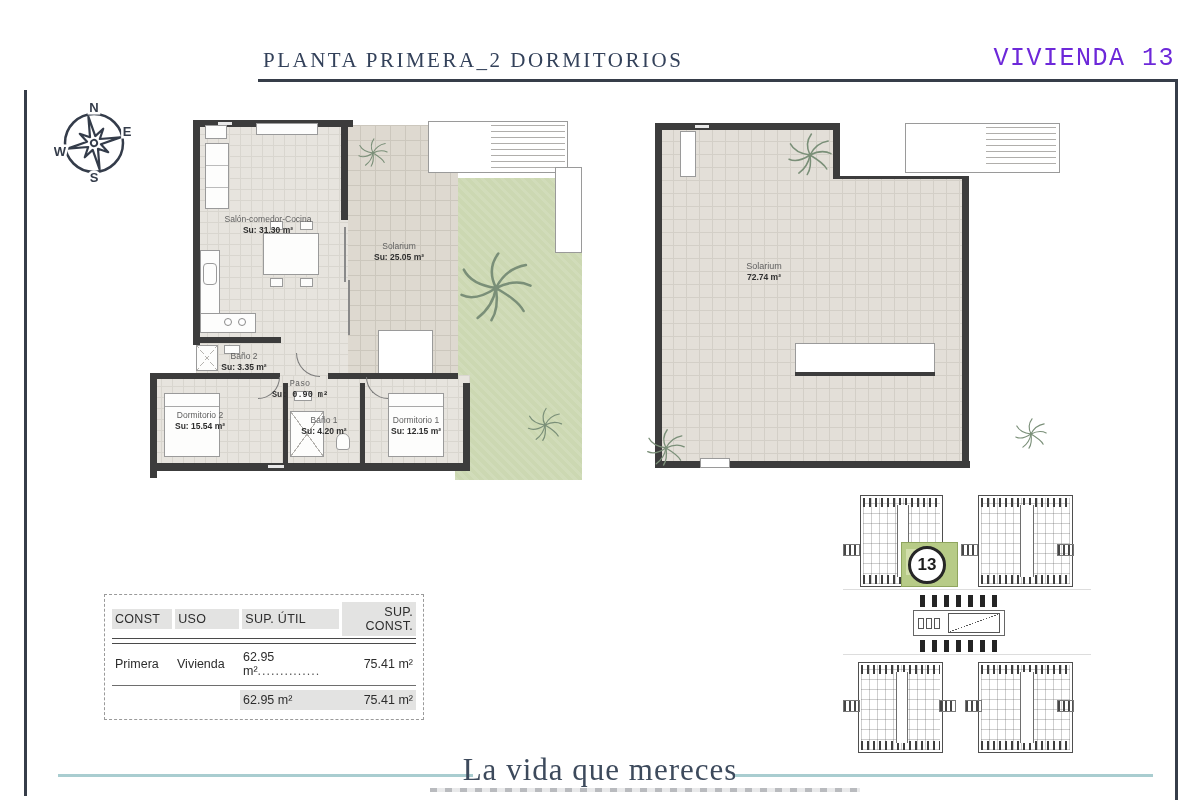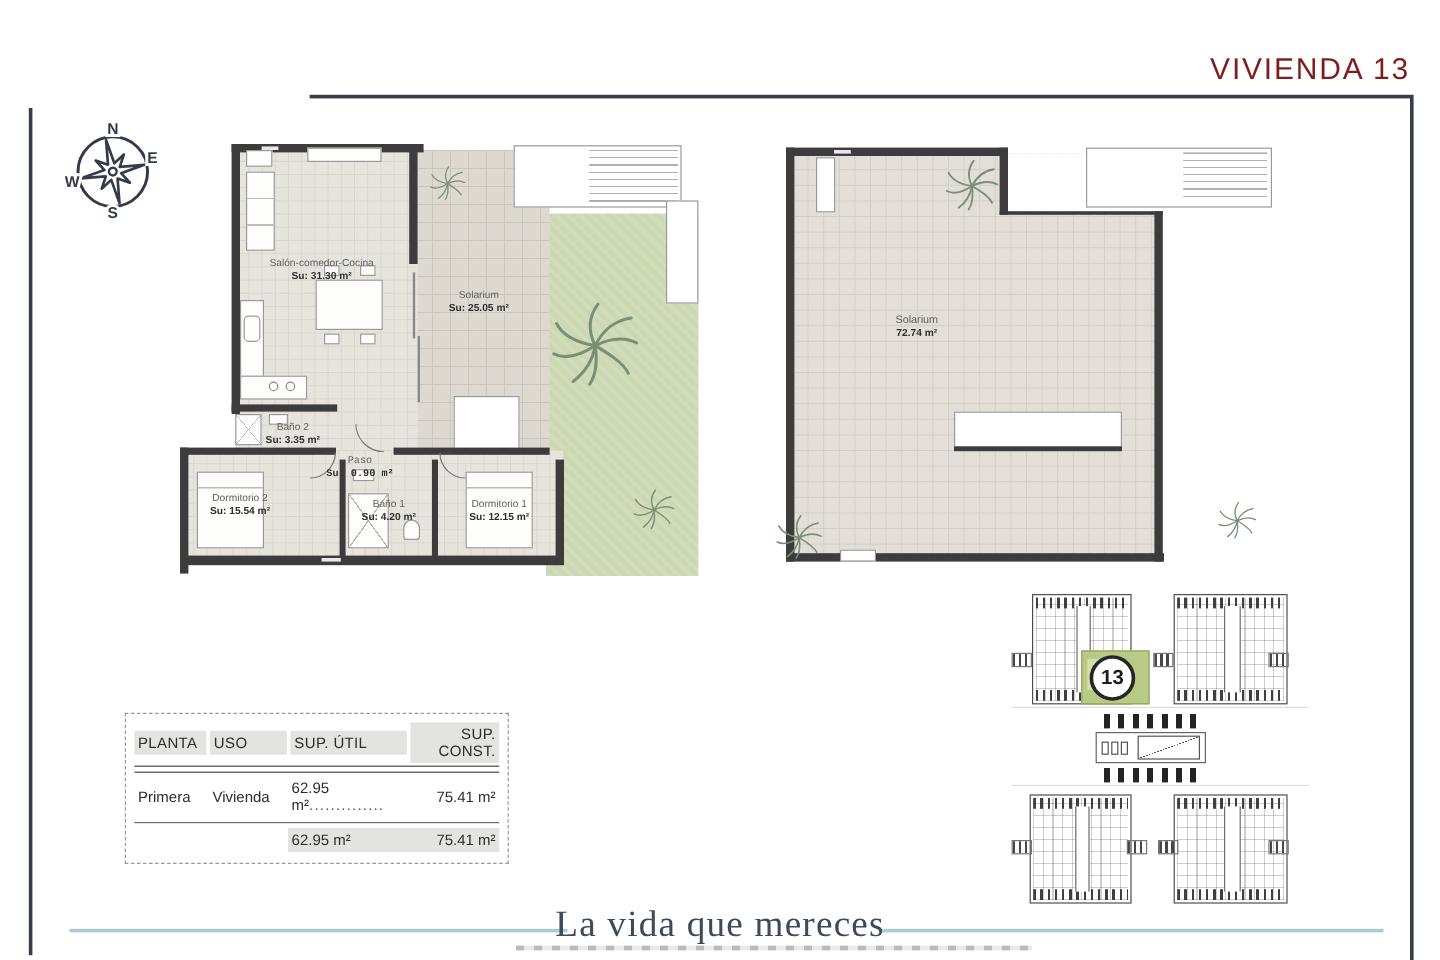--- a/index.html
+++ b/index.html
@@ -3,22 +3,22 @@
 <meta charset="utf-8">
 <style>
   html,body{margin:0;padding:0;background:#fff;}
   .canvas{position:relative;width:1200px;height:800px;background:#fff;overflow:hidden;
           font-family:"Liberation Sans",sans-serif;}
   .abs{position:absolute;}
 
   
   .hdr-title{left:263px;top:48px;font-family:"Liberation Serif",serif;font-size:21px;
              letter-spacing:2.5px;color:#33415a;}
-  .hdr-unit{right:25px;top:44px;font-family:Liberation Sans, sans-serif;font-size:25px;
-            letter-spacing:1.5px;color:#7f1d1d;}
+  .hdr-unit{right:25px;top:44px;font-family:Liberation Mono, monospace;font-size:25px;
+            letter-spacing:1.5px;color:#6d28d9;}
   .rule-top{left:258px;top:79px;width:917px;height:2.5px;background:#363d49;}
   .frame-right{left:1175px;top:79px;width:2.5px;height:721px;background:#363d49;}
   .frame-left{left:24px;top:90px;width:2.5px;height:706px;background:#363d49;}
 
   
   .tiles-fine{background-color:#e7e4de;
     background-image:linear-gradient(#d9d6cf 1px,transparent 1px),
                      linear-gradient(90deg,#d9d6cf 1px,transparent 1px);
     background-size:11px 11px;}
   .tiles-terr{background-color:#ded9d0;
@@ -84,20 +84,21 @@
   .tagline{left:0;right:0;top:752px;text-align:center;font-family:"Liberation Serif",serif;
     font-size:31px;color:#3d4a5c;letter-spacing:1px;}
   .bottom-artifact{left:430px;top:788px;width:430px;height:4px;opacity:.45;
     background-image:repeating-linear-gradient(90deg,rgba(60,65,75,.8) 0 7px,rgba(60,65,75,.25) 7px 15px);}
 </style>
 </head>
 <body>
 
 <div class="canvas">
 
+  <div class="abs hdr-title">PLANTA PRIMERA_2 DORMITORIOS</div>
   <div class="abs hdr-unit">VIVIENDA 13</div>
   <div class="abs rule-top"></div>
   <div class="abs frame-right"></div>
   <div class="abs frame-left"></div>
 
   <svg class="abs" style="left:54px;top:98px;" width="80" height="86" viewBox="0 0 80 86">
     <defs>
       <g id="palm" stroke="#7a8f78" fill="none" stroke-width="2.2" stroke-linecap="round">
         <path d="M0 0 C 6 -12, 14 -18, 26 -20"></path>
         <path d="M0 0 C 12 -6, 22 -6, 30 -2"></path>
@@ -318,21 +319,21 @@
       <div class="abs" style="left:12px;top:7px;width:6px;height:11px;border:1px solid #555;box-sizing:border-box;"></div>
       <div class="abs" style="left:20px;top:7px;width:6px;height:11px;border:1px solid #555;box-sizing:border-box;"></div>
       <div class="abs" style="left:34px;top:2px;width:52px;height:20px;border:1px solid #555;box-sizing:border-box;
            background-image:linear-gradient(to bottom right,transparent 49.3%,#555 49.3% 50.7%,transparent 50.7%);"></div>
     </div>
     <div class="pstripe" style="left:77px;top:148px;width:78px;"></div>
   </div>
 
   <div class="abs spec-table">
     <div class="trow thead">
-      <div class="tc c1">PLANTA</div>
+      <div class="tc c1">CONST</div>
       <div class="tc c2">USO</div>
       <div class="tc c3">SUP. ÚTIL</div>
       <div class="tc c4">SUP. CONST.</div>
     </div>
     <div class="dbl-rule"></div>
     <div class="trow">
       <div class="tc c1">Primera</div>
       <div class="tc c2">Vivienda</div>
       <div class="tc c3">
         <span>62.95 m²</span><span class="leader">..............</span>

